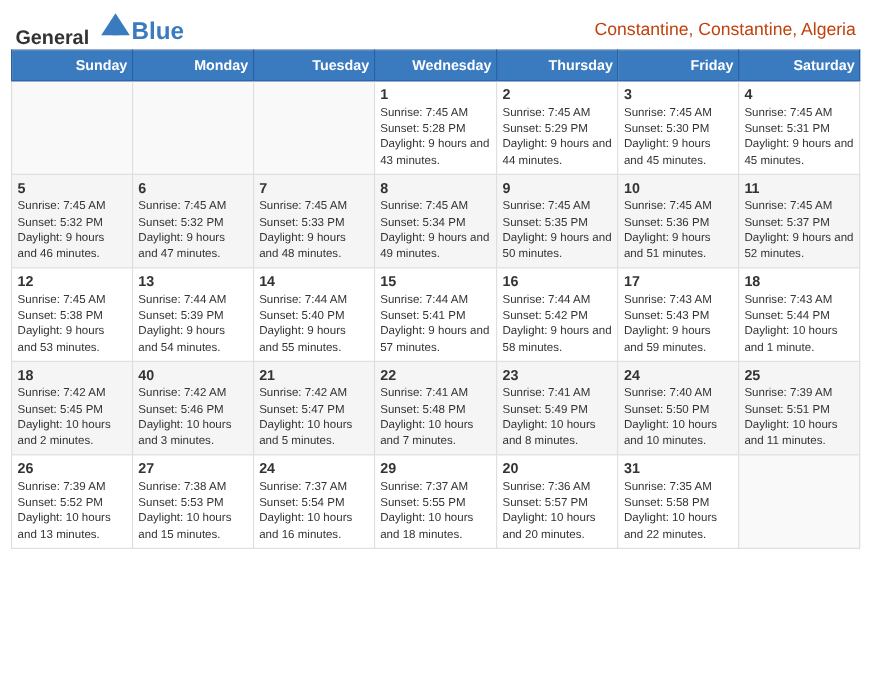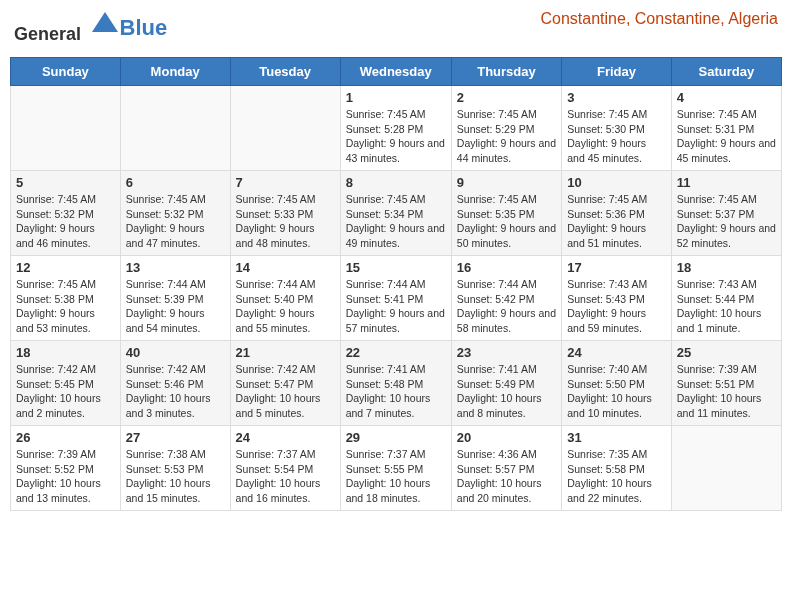--- a/index.html
+++ b/index.html
@@ -6,22 +6,22 @@
     body {
       font-family: Arial, sans-serif;
       background: #fff;
       width: 792px;
       min-height: 612px;
       padding: 10px;
     }
     .header {
       display: flex;
       justify-content: space-between;
-      align-items: flex-start;
-      margin-bottom: 12px;
+      align-items: center;
+      margin-bottom: 0;
       padding: 0 4px;
     }
     .logo {
       display: flex;
       align-items: center;
     }
     .logo-text-general {
       font-size: 18px;
       font-weight: bold;
       color: #333;
@@ -53,21 +53,21 @@
       width: 100%;
       border-collapse: collapse;
       border: 1px solid #ccc;
     }
     .calendar th {
       background-color: #3a7abf;
       color: #fff;
       font-size: 13px;
       font-weight: bold;
       padding: 6px 4px;
-      text-align: center;
+      text-align: right;
       border: 1px solid #2a5fa0;
     }
     .calendar td {
       vertical-align: top;
       padding: 4px 5px;
       border: 1px solid #ddd;
       font-size: 10.5px;
       color: #333;
       height: 85px;
       width: 113px;
@@ -304,21 +304,21 @@
 Daylight: 10 hours and 16 minutes.</div>
         </td>
         <td>
           <span class="day-num">29</span>
           <div class="day-info" style="white-space: pre-line;">Sunrise: 7:37 AM
 Sunset: 5:55 PM
 Daylight: 10 hours and 18 minutes.</div>
         </td>
         <td>
           <span class="day-num">20</span>
-          <div class="day-info" style="white-space: pre-line;">Sunrise: 4:36 AM
+          <div class="day-info" style="white-space: pre-line;">Sunrise: 7:36 AM
 Sunset: 5:57 PM
 Daylight: 10 hours and 20 minutes.</div>
         </td>
         <td>
           <span class="day-num">31</span>
           <div class="day-info" style="white-space: pre-line;">Sunrise: 7:35 AM
 Sunset: 5:58 PM
 Daylight: 10 hours and 22 minutes.</div>
         </td>
         <td class="empty-cell"></td>

